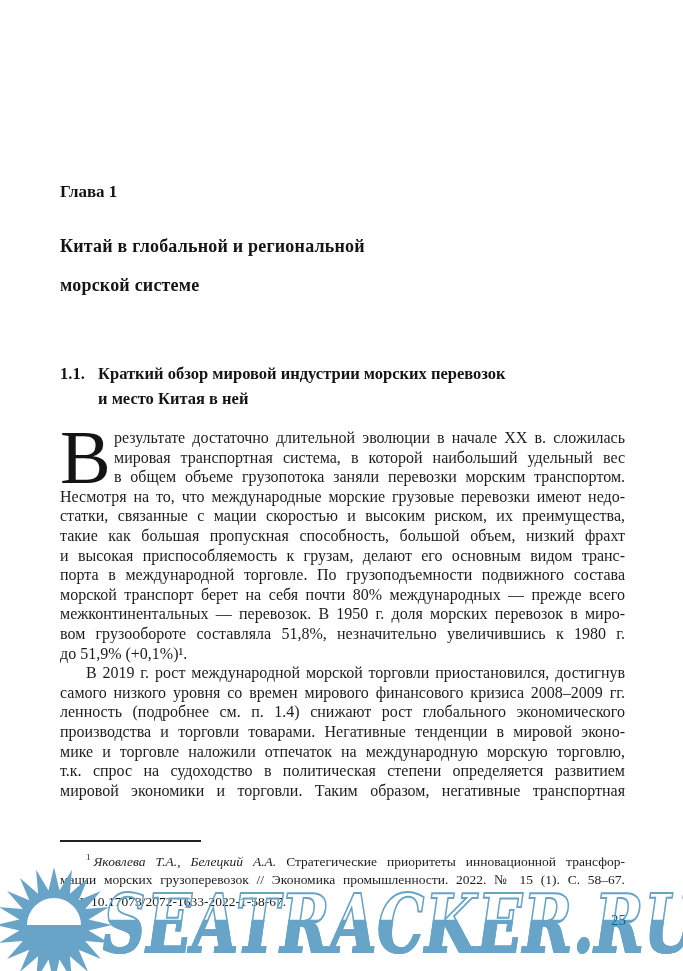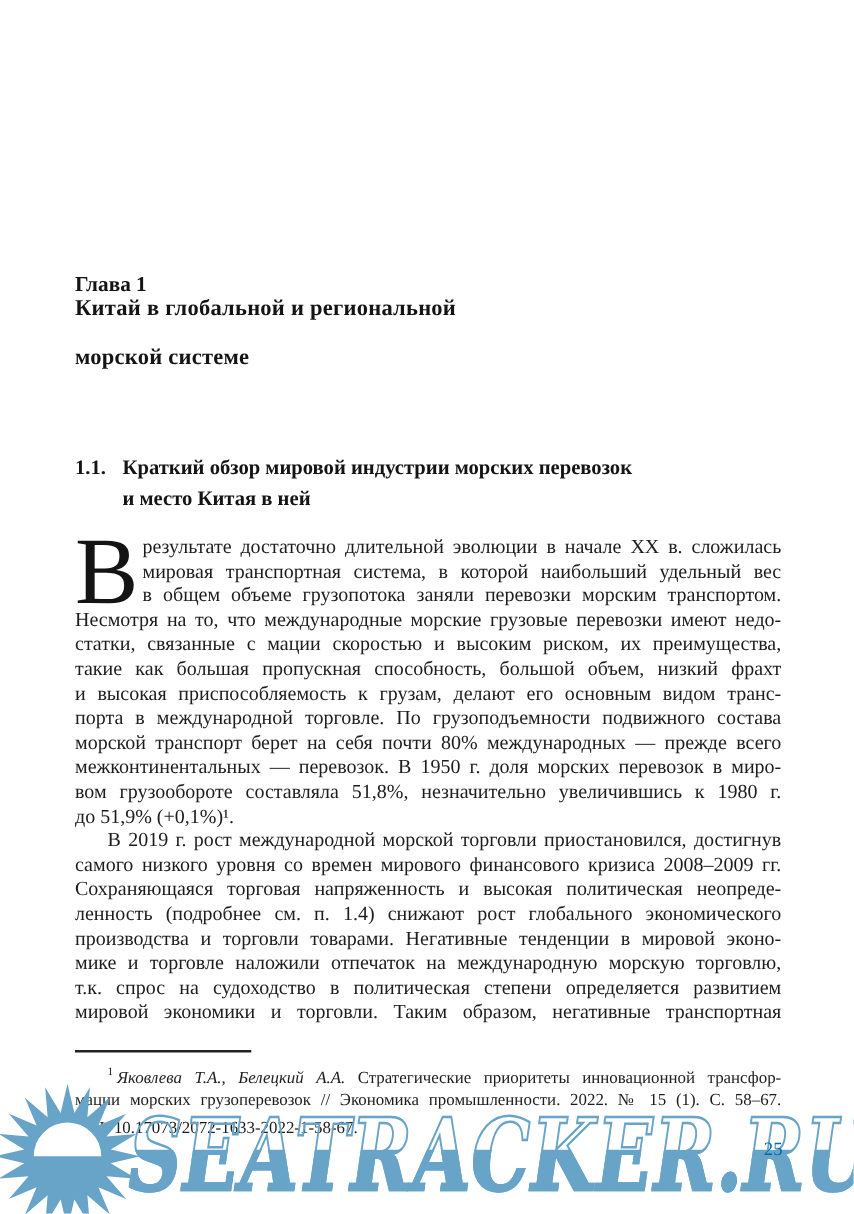--- a/index.html
+++ b/index.html
@@ -13,21 +13,20 @@
     color: #1c1c1c;
   }
 
   
   .chapter-label {
     position: absolute;
     left: 60px; top: 182px;
     font-size: 17px;
     font-weight: bold;
     color: #141414;
-    margin-top: 36px;
   }
   .chapter-title {
     position: absolute;
     left: 60px; top: 227px;
     width: 565px;
     font-size: 18px;
     font-weight: bold;
     line-height: 39px;
     color: #141414;
     letter-spacing: 0.2px;
@@ -181,21 +180,20 @@
       <div class="line">и высокая приспособляемость к грузам, делают его основным видом транс-</div>
       <div class="line">порта в международной торговле. По грузоподъемности подвижного состава</div>
       <div class="line">морской транспорт берет на себя почти 80% международных — прежде всего</div>
       <div class="line">межконтинентальных — перевозок. В 1950 г. доля морских перевозок в миро-</div>
       <div class="line">вом грузообороте составляла 51,8%, незначительно увеличившись к 1980 г.</div>
       <div class="line last">до 51,9% (+0,1%)¹.</div>
     </div>
     <div>
       <div class="line indent">В 2019 г. рост международной морской торговли приостановился, достигнув</div>
       <div class="line">самого низкого уровня со времен мирового финансового кризиса 2008–2009 гг.</div>
-      <div class="line">Сохраняющаяся торговая напряженность и высокая политическая неопреде-</div>
       <div class="line">ленность (подробнее см. п. 1.4) снижают рост глобального экономического</div>
       <div class="line">производства и торговли товарами. Негативные тенденции в мировой эконо-</div>
       <div class="line">мике и торговле наложили отпечаток на международную морскую торговлю,</div>
       <div class="line">т.к. спрос на судоходство в политическая степени определяется развитием</div>
       <div class="line">мировой экономики и торговли. Таким образом, негативные транспортная</div>
     </div>
   </div>
 
   <div class="footnote-rule"></div>
 

